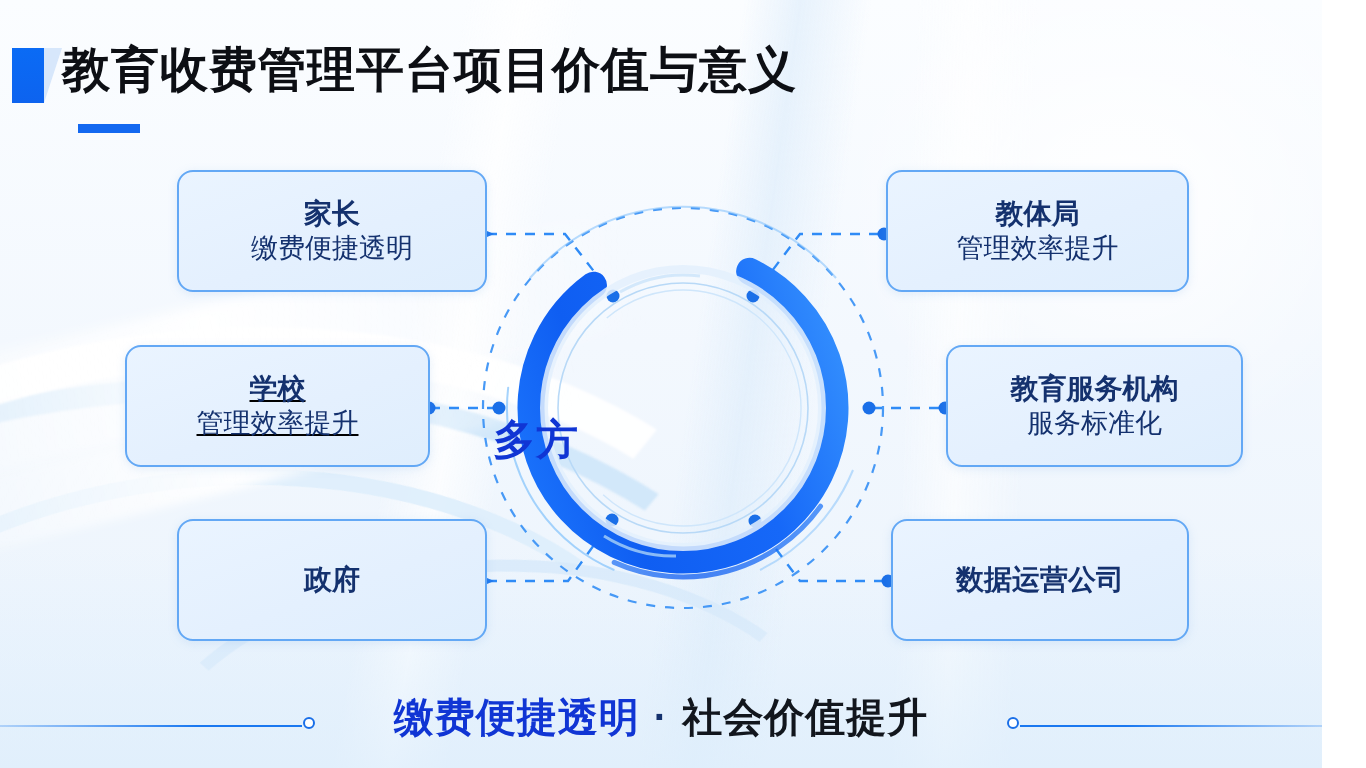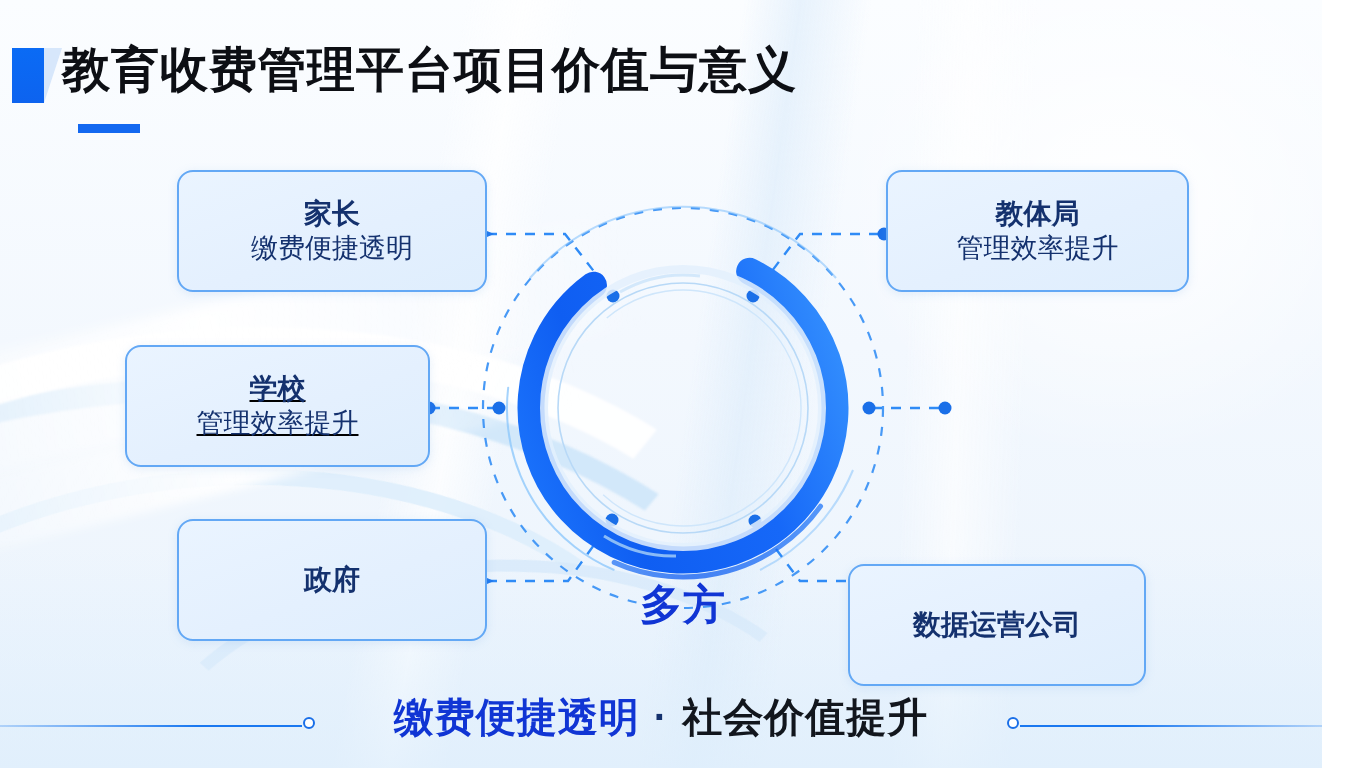--- a/index.html
+++ b/index.html
@@ -172,23 +172,23 @@
   
   .center-wrap {
     position: absolute;
     left: 493px; top: 250px;
     width: 380px; height: 380px;
   }
   .center-text {
     position: absolute;
     left: 0; top: 0; width: 100%; height: 100%;
     display: flex;
-    flex-direction: column;
+    flex-direction: row;
     align-items: center;
-    justify-content: flex-end;
+    justify-content: flex-start;
     pointer-events: none;
   }
   .center-line {
     font-size: 42px;
     font-weight: 700;
     color: #1035d4;
     line-height: 1.16;
     letter-spacing: 1px;
   }
 
@@ -333,22 +333,26 @@
 
   <div class="card" style="left:177px;  top:519px; width:310px; height:122px;">
     <div class="card-title">政府</div>
   </div>
 
   <div class="card" style="left:886px;  top:170px; width:303px; height:122px;">
     <div class="card-title">教体局</div>
     <div class="card-sub">管理效率提升</div>
   </div>
 
-
-  <div class="card" style="left:848px;  top:519px; width:298px; height:122px;margin-top:45px;">
+  <div class="card" style="left:946px;  top:345px; width:297px; height:122px;">
+    <div class="card-title">教育服务机构</div>
+    <div class="card-sub">服务标准化</div>
+  </div>
+
+  <div class="card" style="left:891px;  top:519px; width:298px; height:122px;">
     <div class="card-title">数据运营公司</div>
   </div>
 
   <div class="footer-line-left"></div>
   <div class="footer-line-right"></div>
   <div class="footer-dot left"></div>
   <div class="footer-dot right"></div>
 
   <div class="footer-text">
     <span class="ft-blue">缴费便捷透明</span><span class="ft-sep"> · </span><span class="ft-dark">社会价值提升</span>

